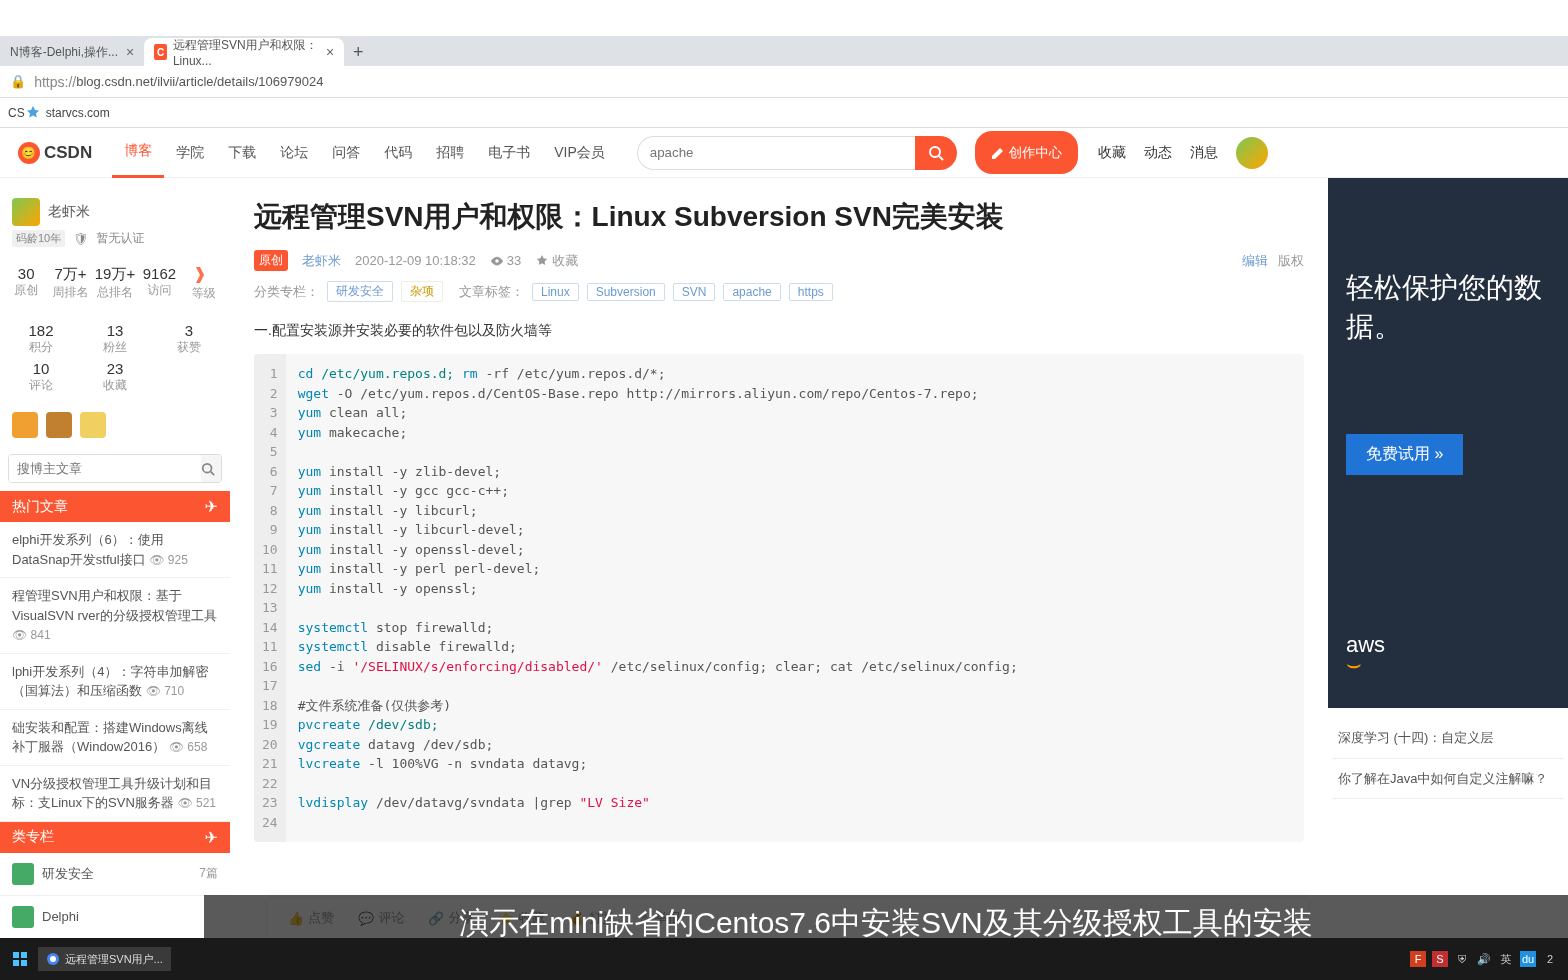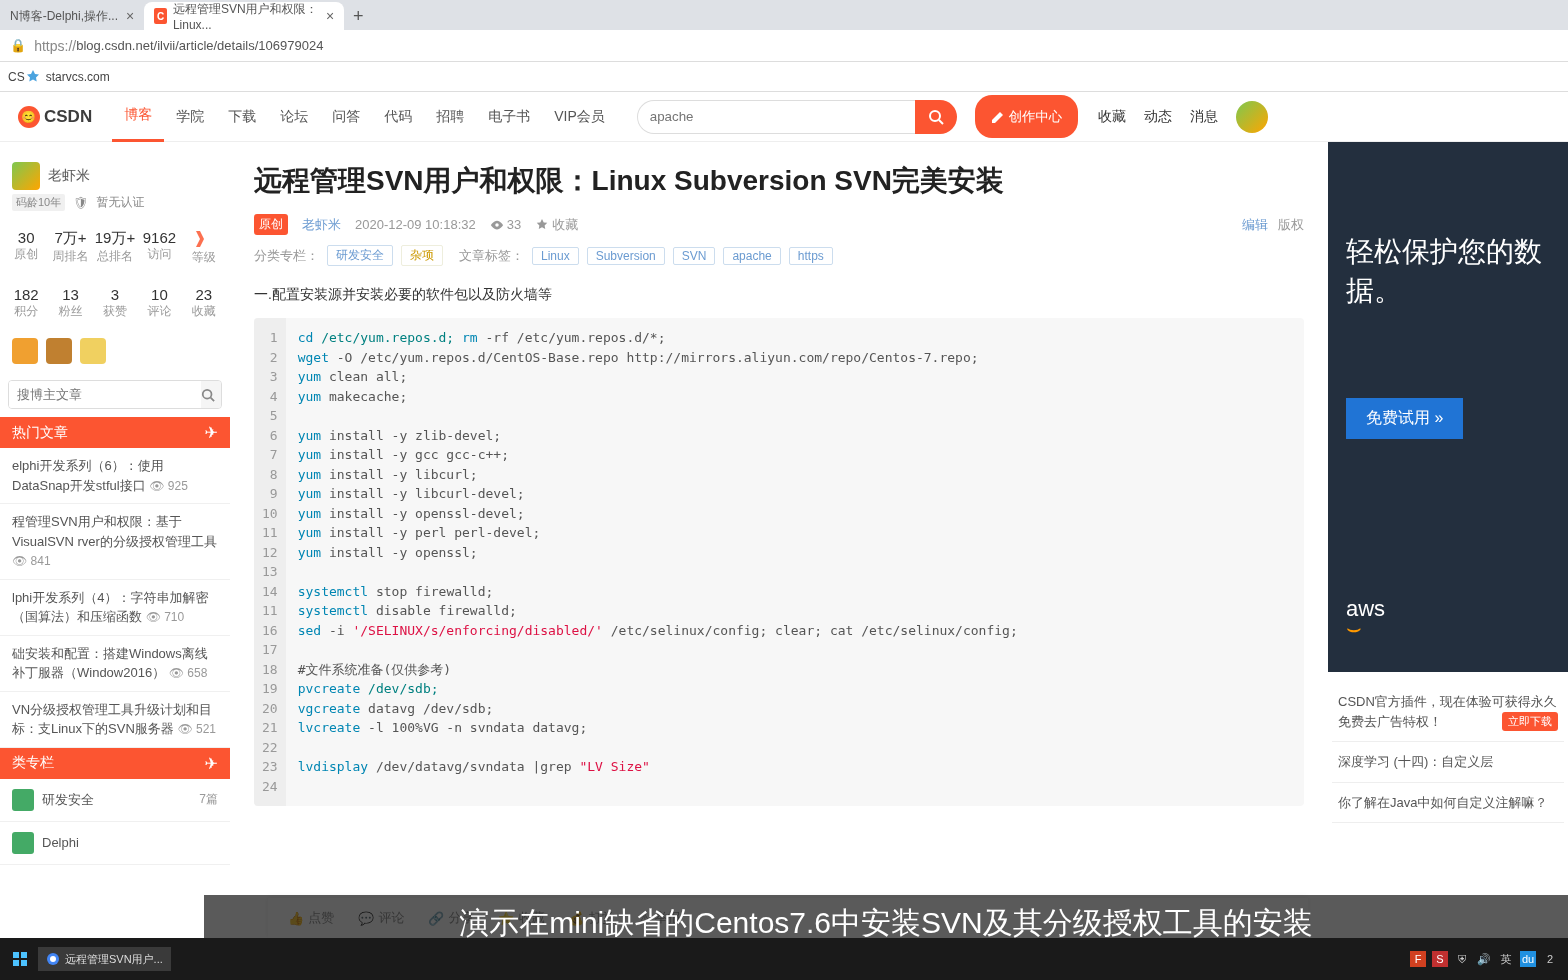--- a/index.html
+++ b/index.html
@@ -1,19 +1,19 @@
 <!DOCTYPE html>
 <html><head>
 <meta charset="utf-8">
 <style>
 * { margin: 0; padding: 0; box-sizing: border-box; }
 body { font-family: "Microsoft YaHei", Arial, sans-serif; font-size: 14px; color: #333; background: #fff; }
 
 
-.browser-tabs { height: 30px; background: #dee1e6; display: flex; align-items: flex-end; padding-left: 0; }
+.browser-tabs { height: 30px; background: #dee1e6; display: flex; align-items: flex-end; padding-left: 0; margin-top: 36px; }
 .tab { height: 28px; padding: 0 10px; display: flex; align-items: center; font-size: 12px; color: #555; background: #dee1e6; border-radius: 8px 8px 0 0; max-width: 200px; position: relative; }
 .tab.active { background: #fff; }
 .tab .favicon { width: 16px; height: 16px; margin-right: 6px; background: #fc5531; border-radius: 2px; display: flex; align-items: center; justify-content: center; color: #fff; font-size: 10px; font-weight: bold; }
 .tab .close { margin-left: 8px; color: #666; font-size: 14px; cursor: pointer; }
 .tab-new { width: 28px; height: 28px; display: flex; align-items: center; justify-content: center; color: #555; font-size: 18px; cursor: pointer; }
 
 .address-bar { height: 32px; background: #fff; border-bottom: 1px solid #ddd; display: flex; align-items: center; padding: 0 10px; }
 .lock-icon { color: #5f6368; font-size: 13px; margin-right: 8px; }
 .url { color: #555; font-size: 13px; }
 
@@ -223,21 +223,21 @@
           <div class="stat-label">访问</div>
         </div>
       <div>
           <svg class="level-icon" viewBox="0 0 20 20">
             <path fill="#fc7050" d="M2 2h4l4 8-4 8H2l4-8z"></path>
           </svg>
           <div class="stat-label">等级</div>
         </div>
     </div>
 
-    <div class="stats-grid" style="grid-template-columns:repeat(5,1fr)">
+    <div class="stats-grid" style="grid-template-columns:repeat(3,1fr)">
       <div>
           <div class="stat-num">182</div>
           <div class="stat-label">积分</div>
         </div>
       <div>
           <div class="stat-num">13</div>
           <div class="stat-label">粉丝</div>
         </div>
       <div>
           <div class="stat-num">3</div>
@@ -392,21 +392,20 @@
   <div class="right-sidebar">
     <div class="ad-box">
       <div class="ad-text">轻松保护您的数据。</div>
       <button class="ad-btn">免费试用 »</button>
       <div class="aws-logo">
         <span>aws</span>
         <span class="aws-smile">⌣</span>
       </div>
     </div>
     <div class="promo-list" id="promo-list">
-        <div class="promo-item">CSDN官方插件，现在体验可获得永久免费去广告特权！<button class="promo-btn">立即下载</button></div>
         <div class="promo-item">深度学习 (十四)：自定义层</div>
         <div class="promo-item">你了解在Java中如何自定义注解嘛？</div>
       </div>
   </div>
 
 </div>
 
 <div class="action-bar">
   <span class="action-item">👍 <span>点赞</span></span>
   <span class="action-item">💬 <span>评论</span></span>

